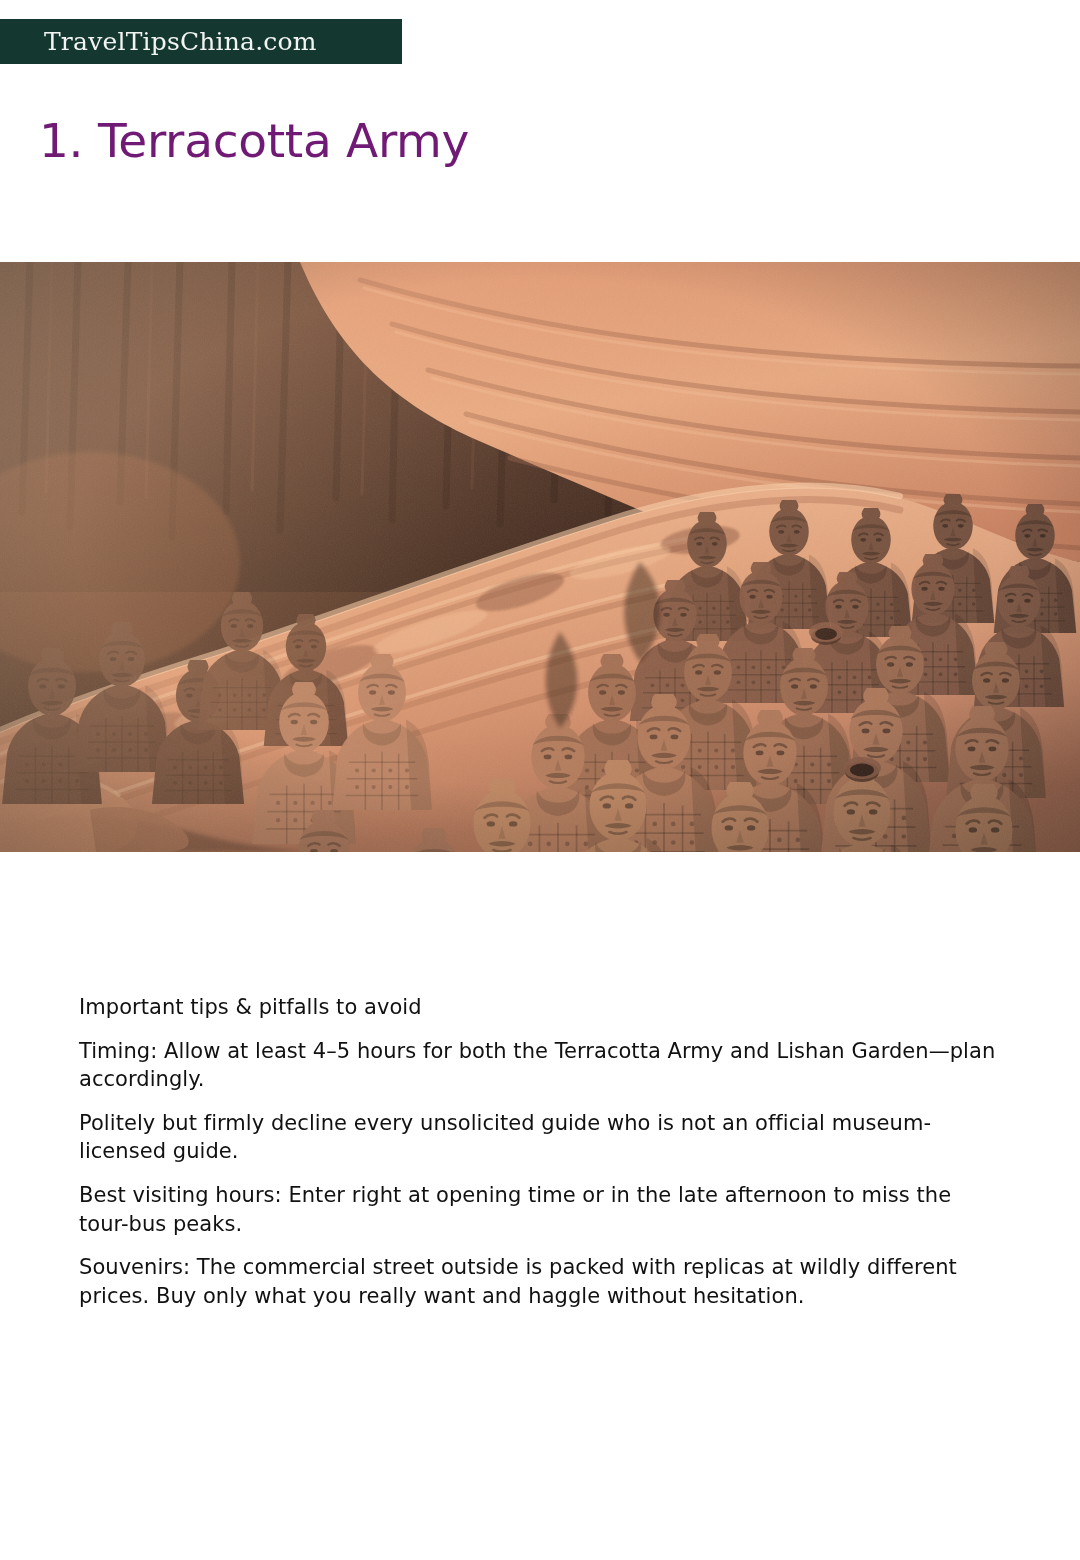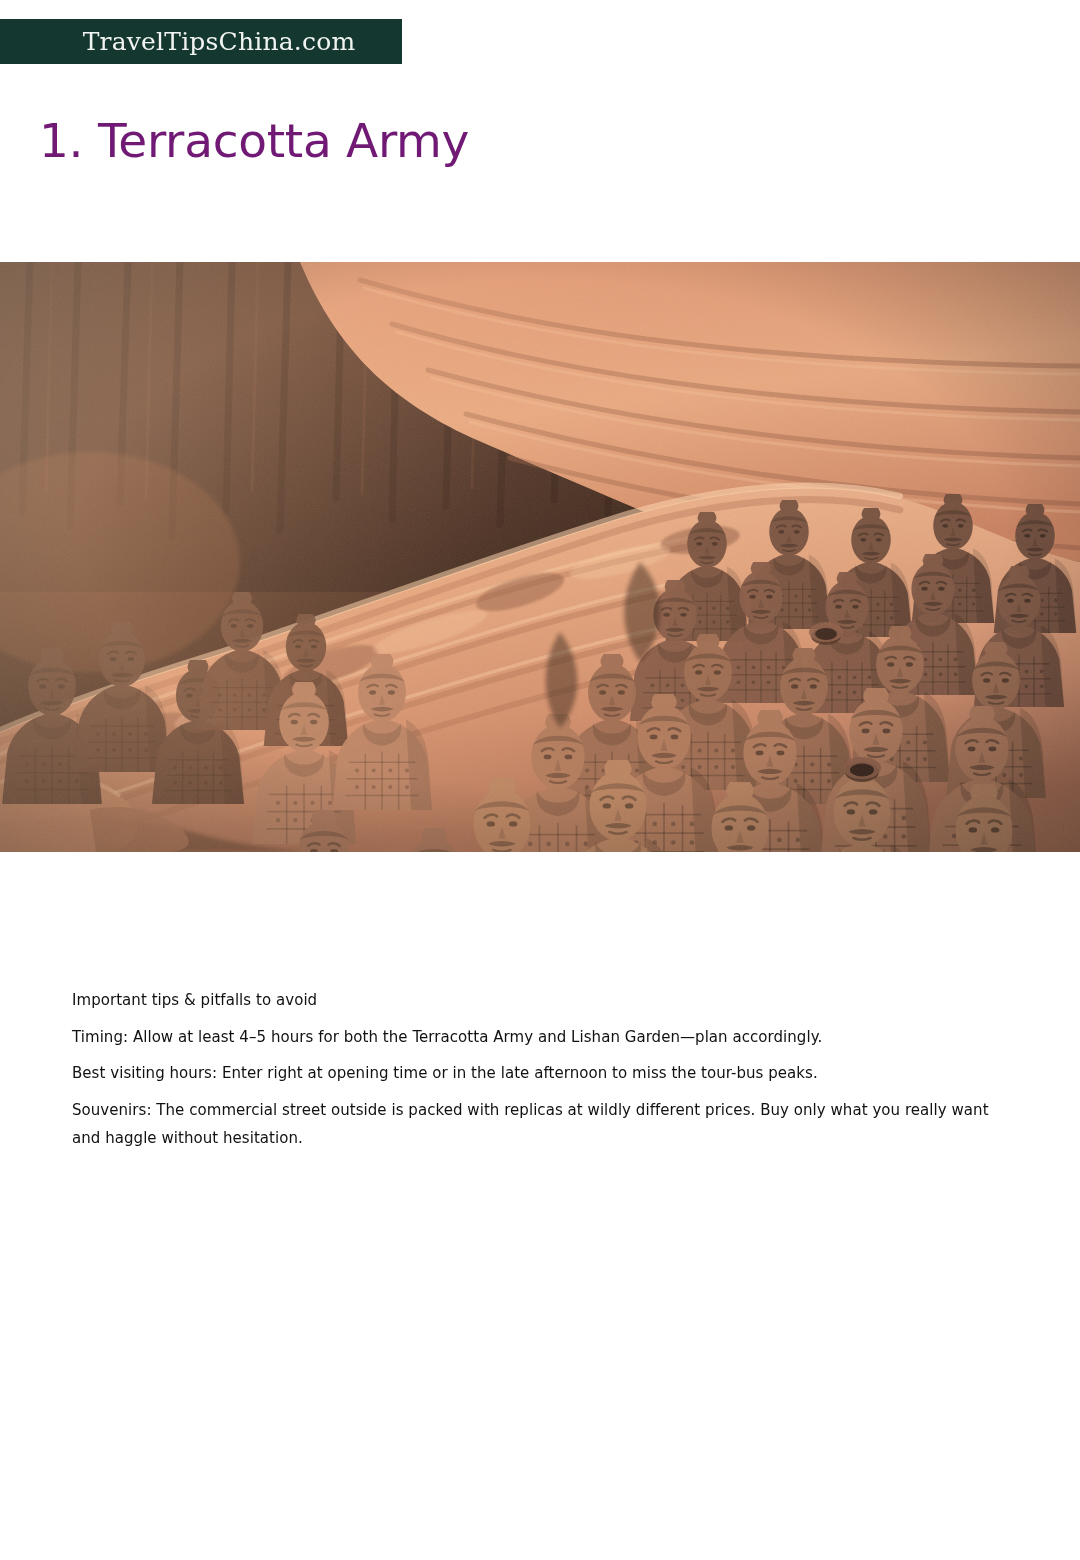--- a/index.html
+++ b/index.html
@@ -20,21 +20,21 @@
   
   .site-banner {
     position: absolute;
     left: 0;
     top: 19px;
     width: 402px;
     height: 45px;
     background: #143830;
     display: flex;
     align-items: center;
-    justify-content: center;
+    justify-content: flex-start;
     box-sizing: border-box;
     padding-left: 44px;
     padding-right: 8px;
   }
   .site-banner-text {
     font-family: "DejaVu Serif", "Liberation Serif", serif;
     font-size: 25px;
     line-height: 1;
     color: #f2f4f2;
     letter-spacing: 0.2px;
@@ -78,22 +78,22 @@
   .tips-block {
     position: absolute;
     left: 64px;
     top: 978px;
     width: 952px;
     font-size: 21px;
     line-height: 28.6px;
     color: #111111;
   }
   .tips-line {
-    margin: 8px;
-    font-size: 15px;
+    margin: 15px;
+    font-size: 21px;
     line-height: 28.6px;
     letter-spacing: 0.05px;
   }
 </style>
 </head>
 <body>
 
 <div class="site-banner">
   <span class="site-banner-text">TravelTipsChina.com</span>
 </div>
@@ -396,15 +396,16 @@
     <rect x="0" y="0" width="1080" height="590" fill="url(#vig)"></rect>
 
     <rect x="0" y="0" width="1080" height="590" fill="#c08a6a" filter="url(#grain)" opacity="0.5"></rect>
   </svg>
 
 </figure>
 
 <div class="tips-block">
   <p class="tips-line">Important tips &amp; pitfalls to avoid</p>
   <p class="tips-line">Timing: Allow at least 4–5 hours for both the Terracotta Army and Lishan Garden—plan accordingly.</p>
+  <p class="tips-line">Politely but firmly decline every unsolicited guide who is not an official museum-licensed guide.</p>
   <p class="tips-line">Best visiting hours: Enter right at opening time or in the late afternoon to miss the tour-bus peaks.</p>
   <p class="tips-line">Souvenirs: The commercial street outside is packed with replicas at wildly different prices. Buy only what you really want and haggle without hesitation.</p>
 </div>
 
 </body></html>

